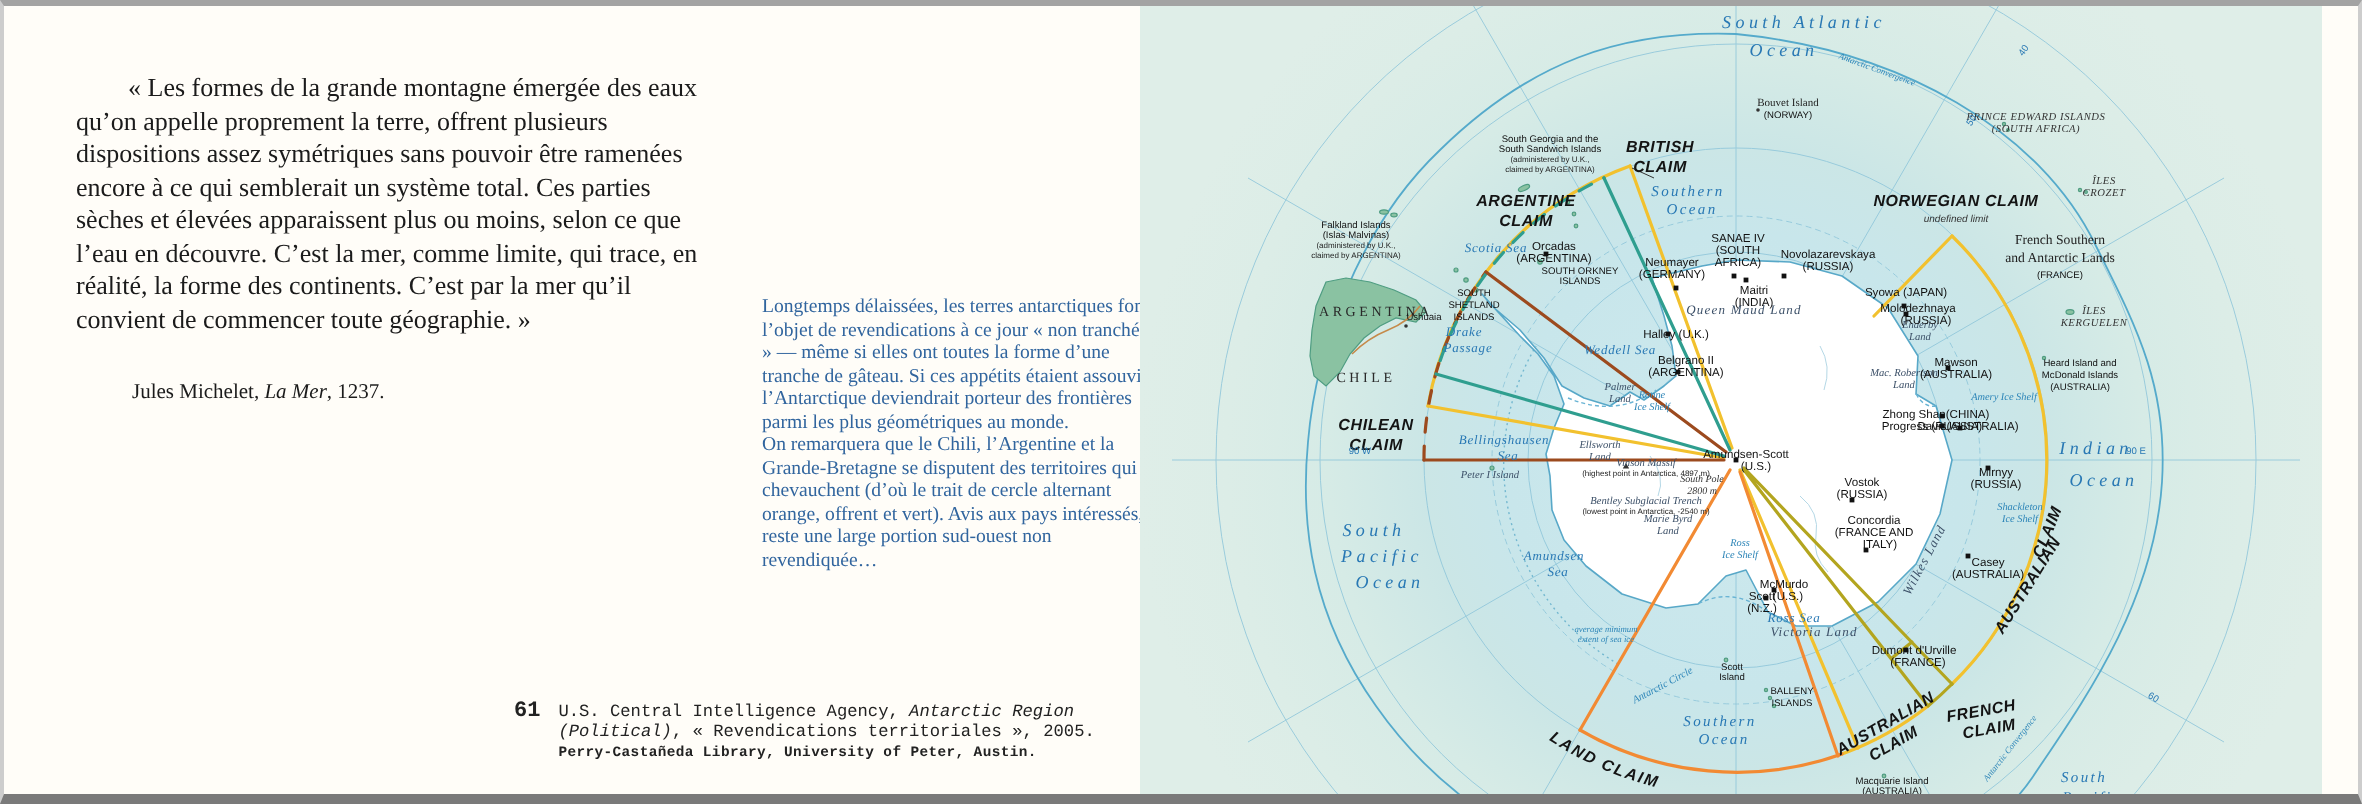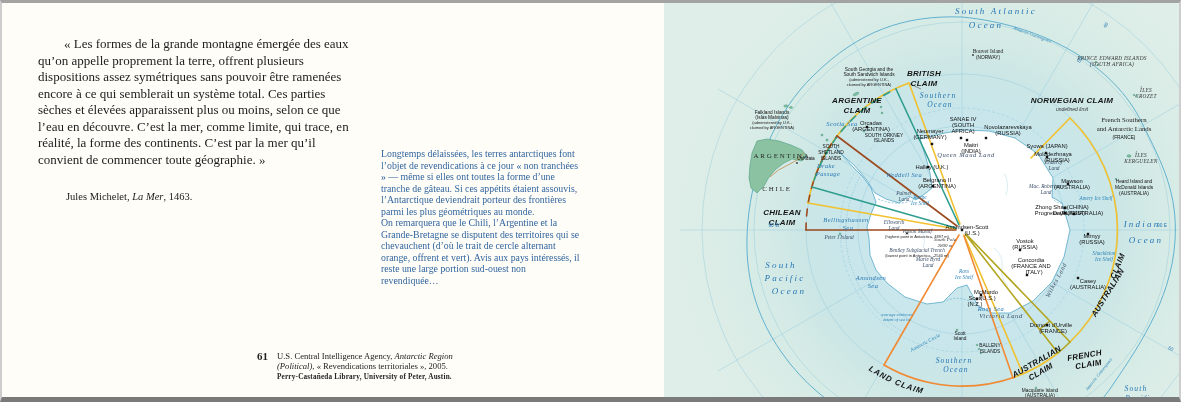--- a/index.html
+++ b/index.html
@@ -1,30 +1,30 @@
 <!DOCTYPE html>
 <html style="--c-br: #f2c12e; --c-ar: #2f9e8f; --c-ch: #9c4a1e; --c-au: #f2c12e; --c-fr: #b3a51f; --c-nz: #f28a33;"><head>
 <meta charset="utf-8">
 <style>
   html,body{margin:0;padding:0;background:#ffffff;font-family:"Liberation Serif",serif;}
   .book{position:relative;width:1181px;height:402px;box-sizing:border-box;
         border-top:3px solid #a3a3a3;border-bottom:5px solid #7a7a7a;
         border-left:2px solid #cdcdcd;border-right:2px solid #cdcdcd;
         display:flex;overflow:hidden;background:#fffdf8;}
-  .page-left{position:relative;width:662px;height:394px;background:#fffdf8;flex:none;}
+  .page-left{position:relative;width:568px;height:394px;background:#fffdf8;flex:none;}
   .page-right{position:relative;width:591px;height:394px;flex:none;background:#dfeee8;}
 
   .quote{position:absolute;left:36px;top:33px;width:314px;
          font-size:13px;line-height:16.5px;color:#1b1b1b;text-indent:26px;}
   .attrib{position:absolute;left:64px;top:188px;font-size:10.5px;color:#1b1b1b;}
   .note{position:absolute;left:379px;top:121px;width:200px;
         font-size:9.8px;line-height:11.5px;}
   .note p{margin:0;}
   .citation{position:absolute;left:255px;top:348px;display:flex;
-            font-family:Liberation Serif, serif;color:#222;}
+            font-family:Liberation Mono, monospace;color:#222;}
   .cit-num{font-size:11px;font-weight:bold;margin-right:9px;line-height:11px;}
   .cit-lines{font-size:8.6px;line-height:10px;}
   .cit-small{font-size:7.2px;font-weight:bold;letter-spacing:.2px;margin-top:1px;}
 
   
   #map-svg text{text-anchor:middle;}
   .m-oc1{font-family:"Liberation Serif",serif;font-style:italic;font-size:9px;fill:#2878b4;letter-spacing:2.2px;}
   .m-oc2{font-family:"Liberation Serif",serif;font-style:italic;font-size:7.5px;fill:#2878b4;letter-spacing:1.2px;}
   .m-sea{font-family:"Liberation Serif",serif;font-style:italic;font-size:6.5px;fill:#2878b4;letter-spacing:.4px;}
   .m-seaSm{font-family:"Liberation Serif",serif;font-style:italic;font-size:5.2px;fill:#2e86b8;}
@@ -61,21 +61,21 @@
   .greenland{fill:#8ac2a2;stroke:#4f9d82;stroke-width:.6;}
   .ldr{stroke:#333;stroke-width:.5;fill:none;}
 </style>
 </head>
 <body>
 
 <div class="book">
 
   <div class="page-left">
     <div class="quote">« Les formes de la grande montagne émergée des eaux qu’on appelle proprement la terre, offrent plusieurs dispositions assez symétriques sans pouvoir être ramenées encore à ce qui semblerait un système total. Ces parties sèches et élevées apparaissent plus ou moins, selon ce que l’eau en découvre. C’est la mer, comme limite, qui trace, en réalité, la forme des continents. C’est par la mer qu’il convient de commencer toute géographie. »</div>
-    <div class="attrib"><span>Jules Michelet, </span><i>La Mer</i><span>, 1463.</span></div>
+    <div class="attrib"><span>Jules Michelet, </span><i>La Mer</i><span>, 1237.</span></div>
     <div class="note" id="note-block" style="color: rgb(49, 101, 158); margin-top: 24px;">
       <p>Longtemps délaissées, les terres antarctiques font l’objet de revendications à ce jour « non tranchées » — même si elles ont toutes la forme d’une tranche de gâteau. Si ces appétits étaient assouvis, l’Antarctique deviendrait porteur des frontières parmi les plus géométriques au monde.</p>
       <p>On remarquera que le Chili, l’Argentine et la Grande-Bretagne se disputent des territoires qui se chevauchent (d’où le trait de cercle alternant orange, offrent et vert). Avis aux pays intéressés, il reste une large portion sud-ouest non revendiquée…</p>
     </div>
     <div class="citation">
       <div class="cit-num">61</div>
       <div class="cit-lines">
         <div><span>U.S. Central Intelligence Agency, </span><i>Antarctic Region</i></div>
         <div><i>(Political)</i><span>, « Revendications territoriales », 2005.</span></div>
         <div class="cit-small">Perry-Castañeda Library, University of Peter, Austin.</div>

